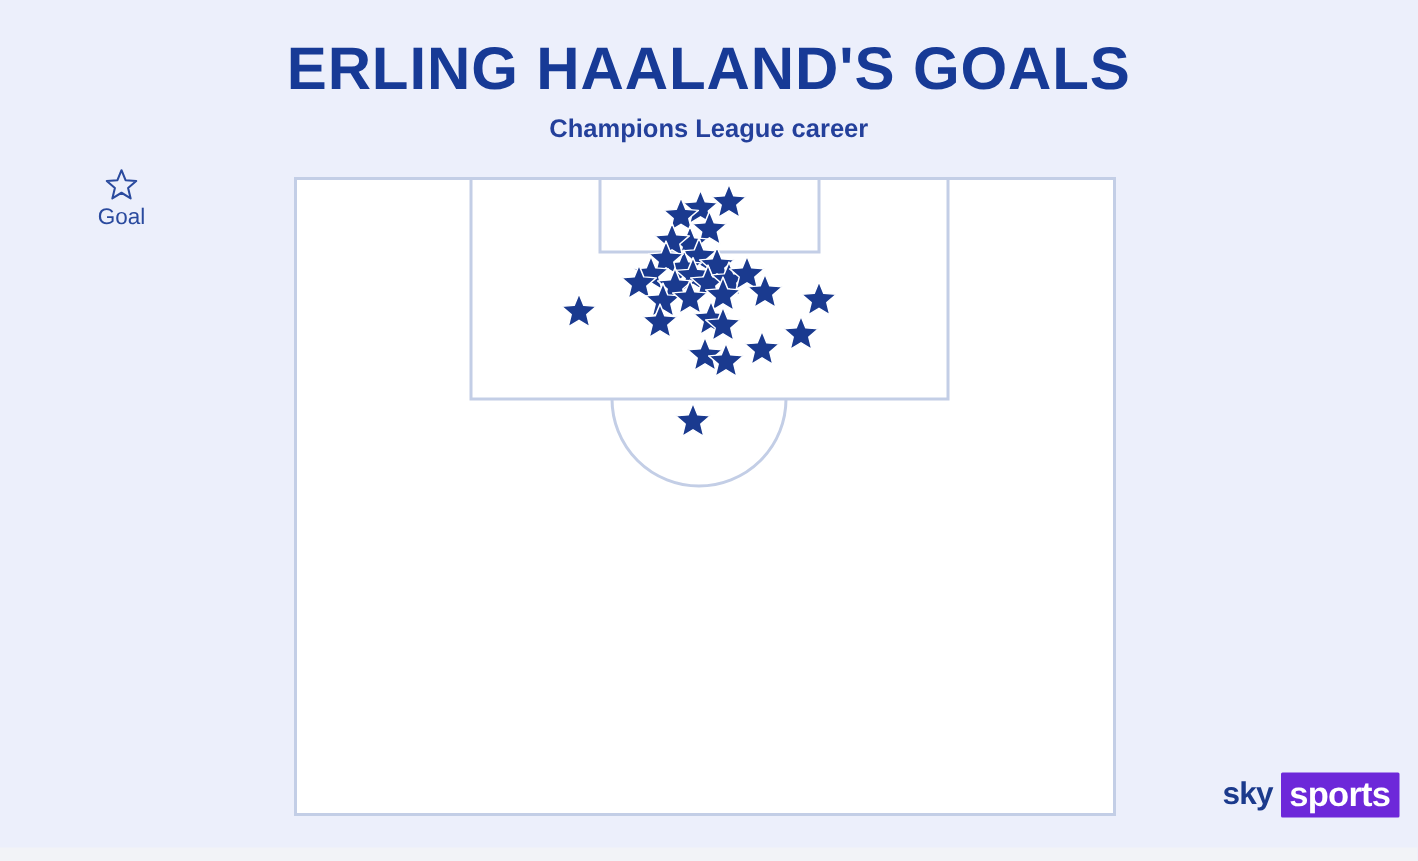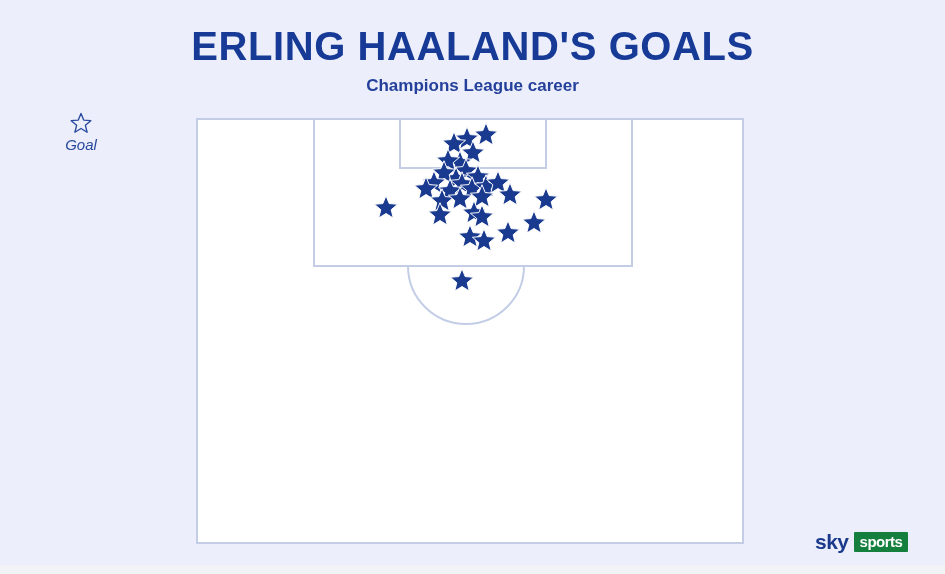--- a/index.html
+++ b/index.html
@@ -58,21 +58,20 @@
   }
   #legend-star {
     display: block;
     margin: 0 auto 2px auto;
     width: 22px;
     height: 22px;
   }
   #legend-label {
     font-size: 15px;
     color: #2a4a9e;
-    font-style: italic;
   }
 
   
   #pitch {
     position: absolute;
     left: 196px;
     top: 118px;
     width: 548px;
     height: 426px;
     background: #ffffff;
@@ -103,33 +102,32 @@
   }
 
   
   #sky-logo {
     position: absolute;
     left: 815px;
     top: 518px;
     display: flex;
     align-items: center;
     height: 24px;
-    margin-top: 12px;
   }
   #sky-word {
     font-size: 21px;
     font-weight: 700;
     color: #1b3a8c;
     letter-spacing: -0.5px;
   }
   #sports-word {
     margin-left: 5px;
-    background: #15803d;
+    background: #6d28d9;
     color: #ffffff;
-    font-size: 15px;
+    font-size: 23px;
     font-weight: 700;
     letter-spacing: -0.5px;
     padding: 1px 6px 2px 6px;
     border-radius: 1px;
   }
 </style>
 </head>
 <body>
 
 <div id="chart-title">ERLING HAALAND'S GOALS</div>

